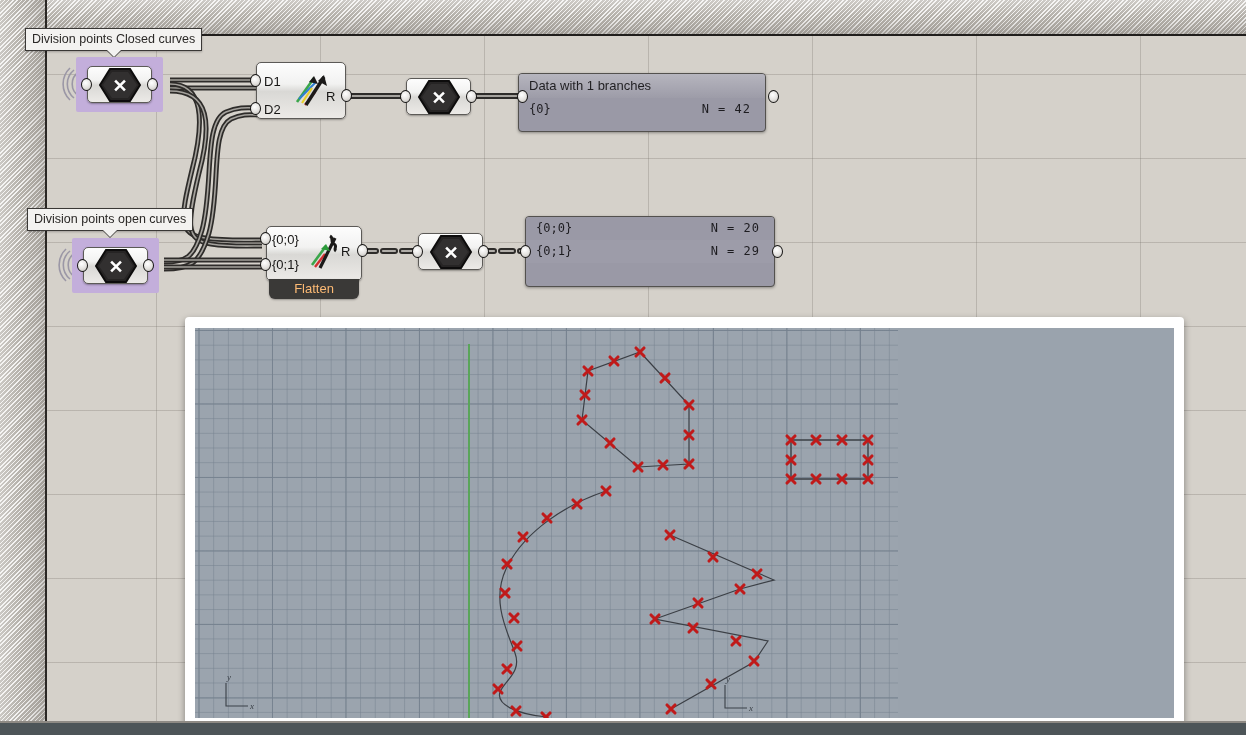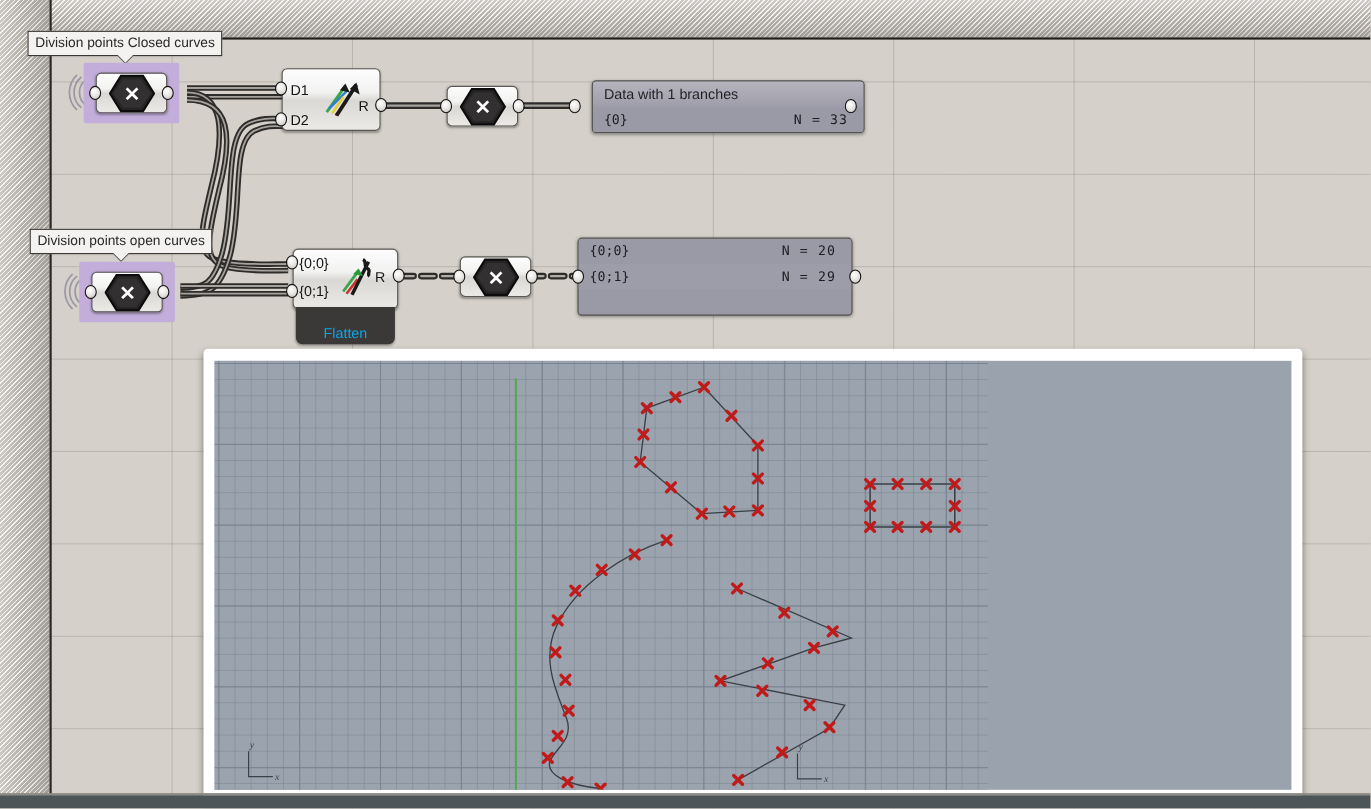--- a/index.html
+++ b/index.html
@@ -136,25 +136,25 @@
     width: 0; height: 0;
     border-left: 7px solid transparent;
     border-right: 7px solid transparent;
     border-top: 7px solid #f3f2f0;
     filter: drop-shadow(0 1px 0 #3a3836);
   }
 
   .flatten-tag {
     position: absolute;
     background: #3a3937;
-    color: #0ea5e9;
+    color: #fdba74;
     font-size: 13px;
     text-align: center;
     border-radius: 0 0 6px 6px;
-    padding: 16px 0 3px 0;
+    padding: 2px 0 3px 0;
     box-shadow: 0 1px 2px rgba(0,0,0,0.3);
   }
 
   
   .gh-panel {
     position: absolute;
     border: 1px solid #53514e;
     border-radius: 4px;
     background: #9a99a6;
     box-shadow: 0 1px 3px rgba(0,0,0,0.35);
@@ -336,25 +336,25 @@
   <div class="gh-node" style="left:406px; top:78px; width:65px; height:37px;">
     <svg class="hexbadge" viewBox="0 0 42 36">
       <polygon points="11,2 31,2 41,18 31,34 11,34 1,18" fill="#262424" stroke="#0d0c0c" stroke-width="2"></polygon>
       <polygon points="13,5 29,5 38,18 29,31 13,31 4,18" fill="#3a3838" opacity="0.6"></polygon>
       <text x="21" y="25" font-family="Liberation Sans, sans-serif" font-size="18" font-weight="bold" fill="#ffffff" text-anchor="middle">✕</text>
     </svg>
   </div>
   <div class="port" style="left:400px; top:90px;"></div>
   <div class="port" style="left:466px; top:90px;"></div>
 
-  <div class="gh-panel" style="left:538px; top:73px; width:248px; height:48px;">
+  <div class="gh-panel" style="left:518px; top:73px; width:248px; height:59px;">
     <div class="panel-title">Data with 1 branches</div>
     <div class="panel-row">
       <span class="k">{0}</span>
-      <span class="n">N  =  33</span>
+      <span class="n">N  =  42</span>
     </div>
   </div>
   <div class="port" style="left:517px; top:90px;"></div>
   <div class="port" style="left:768px; top:90px;"></div>
 
   <div class="sel-halo" style="left:72px; top:238px; width:87px; height:55px;"></div>
   <div class="gh-node" style="left:83px; top:247px; width:65px; height:37px;">
     <svg class="hexbadge" viewBox="0 0 42 36">
       <polygon points="11,2 31,2 41,18 31,34 11,34 1,18" fill="#262424" stroke="#0d0c0c" stroke-width="2"></polygon>
       <polygon points="13,5 29,5 38,18 29,31 13,31 4,18" fill="#3a3838" opacity="0.6"></polygon>

